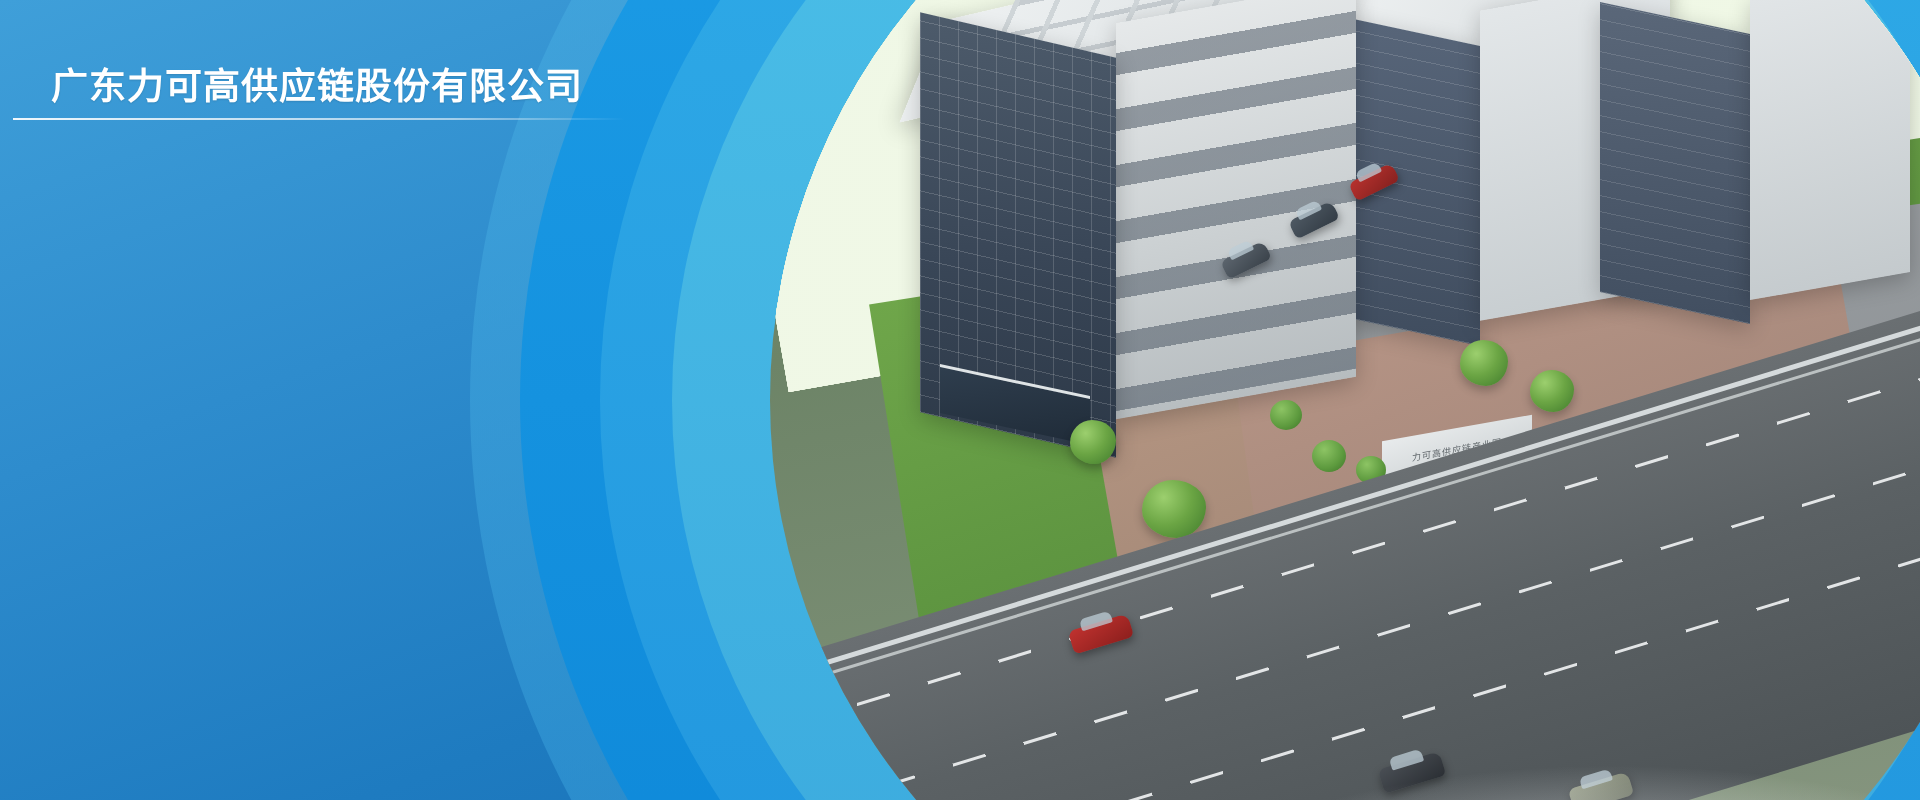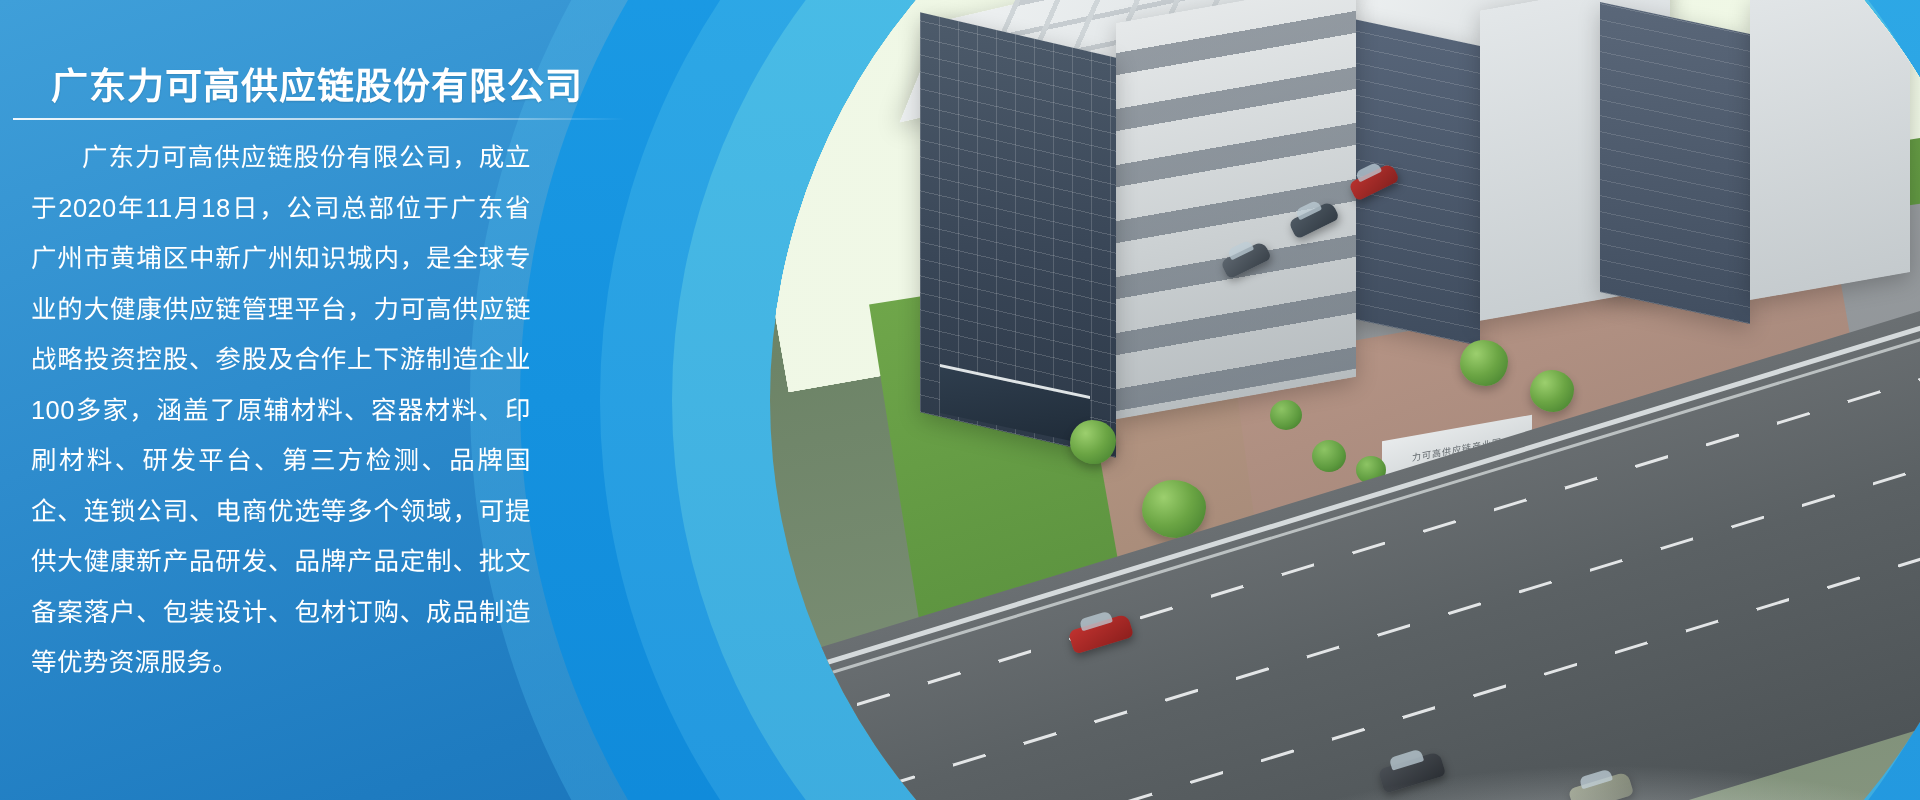--- a/index.html
+++ b/index.html
@@ -469,17 +469,16 @@
       <div class="car" style="left:452px; top:470px; width:48px; height:20px; background:linear-gradient(160deg,#5d666f 0%,#3a424a 100%); transform:rotate(-26deg);"></div>
 
       <div class="haze"></div>
     </div>
   </div>
 
   <div class="content">
     <div class="title">广东力可高供应链股份有限公司</div>
     <div class="divider"></div>
     <div class="body-text">
-      <p class="para">广东力可高供应链股份有限公司，成立于2020年11月18日，公司总部位于广东省广州市黄埔区中新广州知识城内，是全球专业的大健康供应链管理平台，力可高供应链战略投资控股、参股及合作上下游制造企业100多家，涵盖了原辅材料、容器材料、印刷材料、研发平台、第三方检测、品牌国企、连锁公司、电商优选等多个领域，可提供大健康新产品研发、品牌产品定制、批文备案落户、包装设计、包材订购、成品制造等优势资源服务。</p>
     </div>
   </div>
 
 </div>
 
 </body></html>

